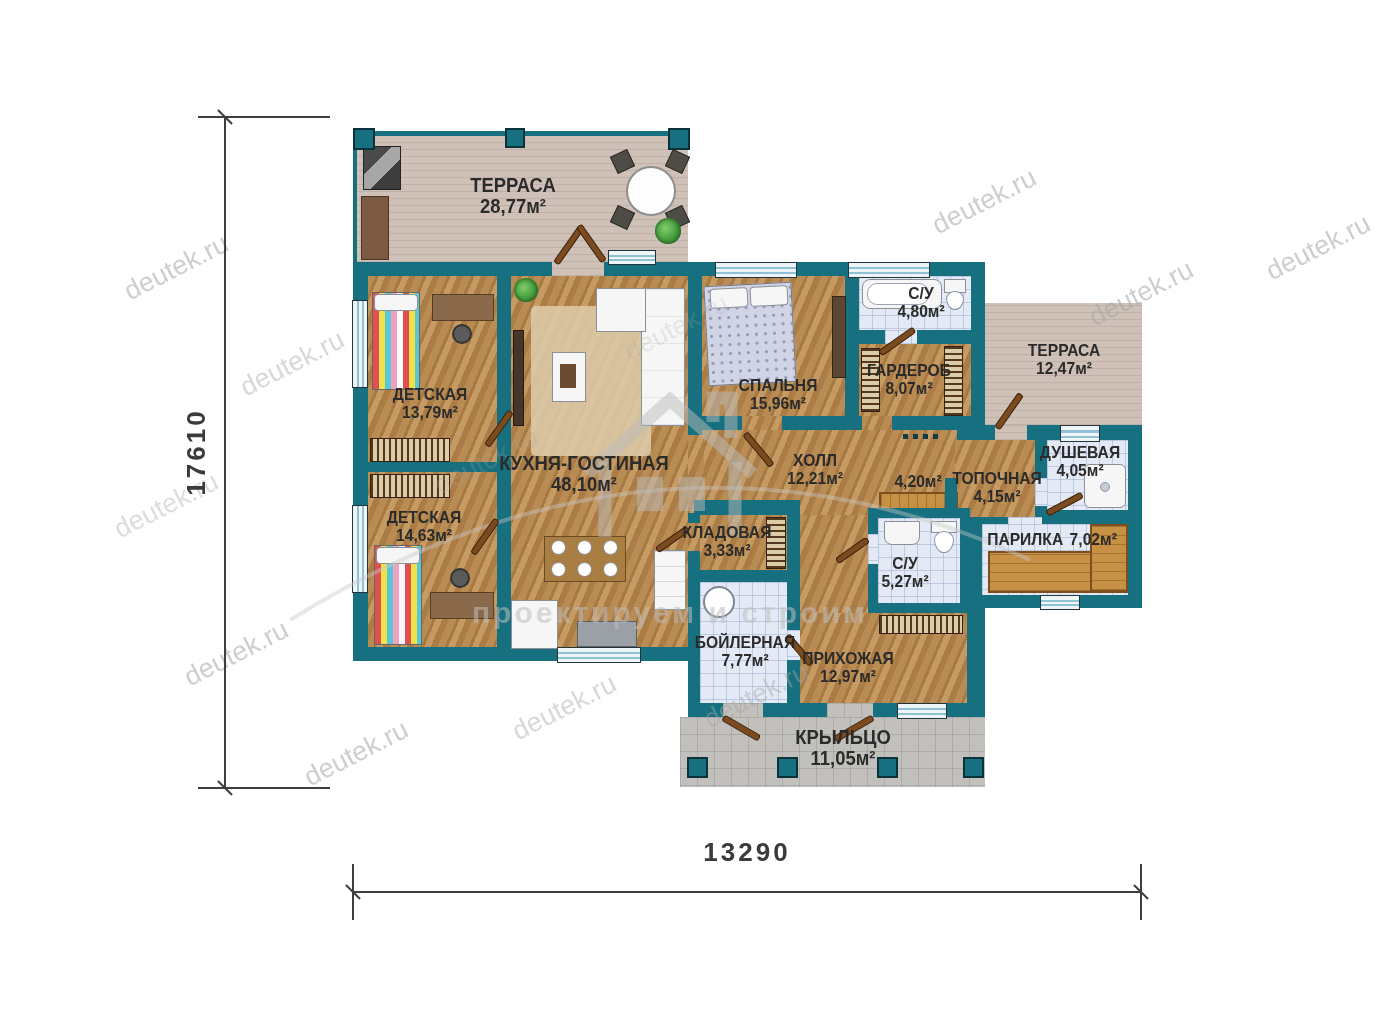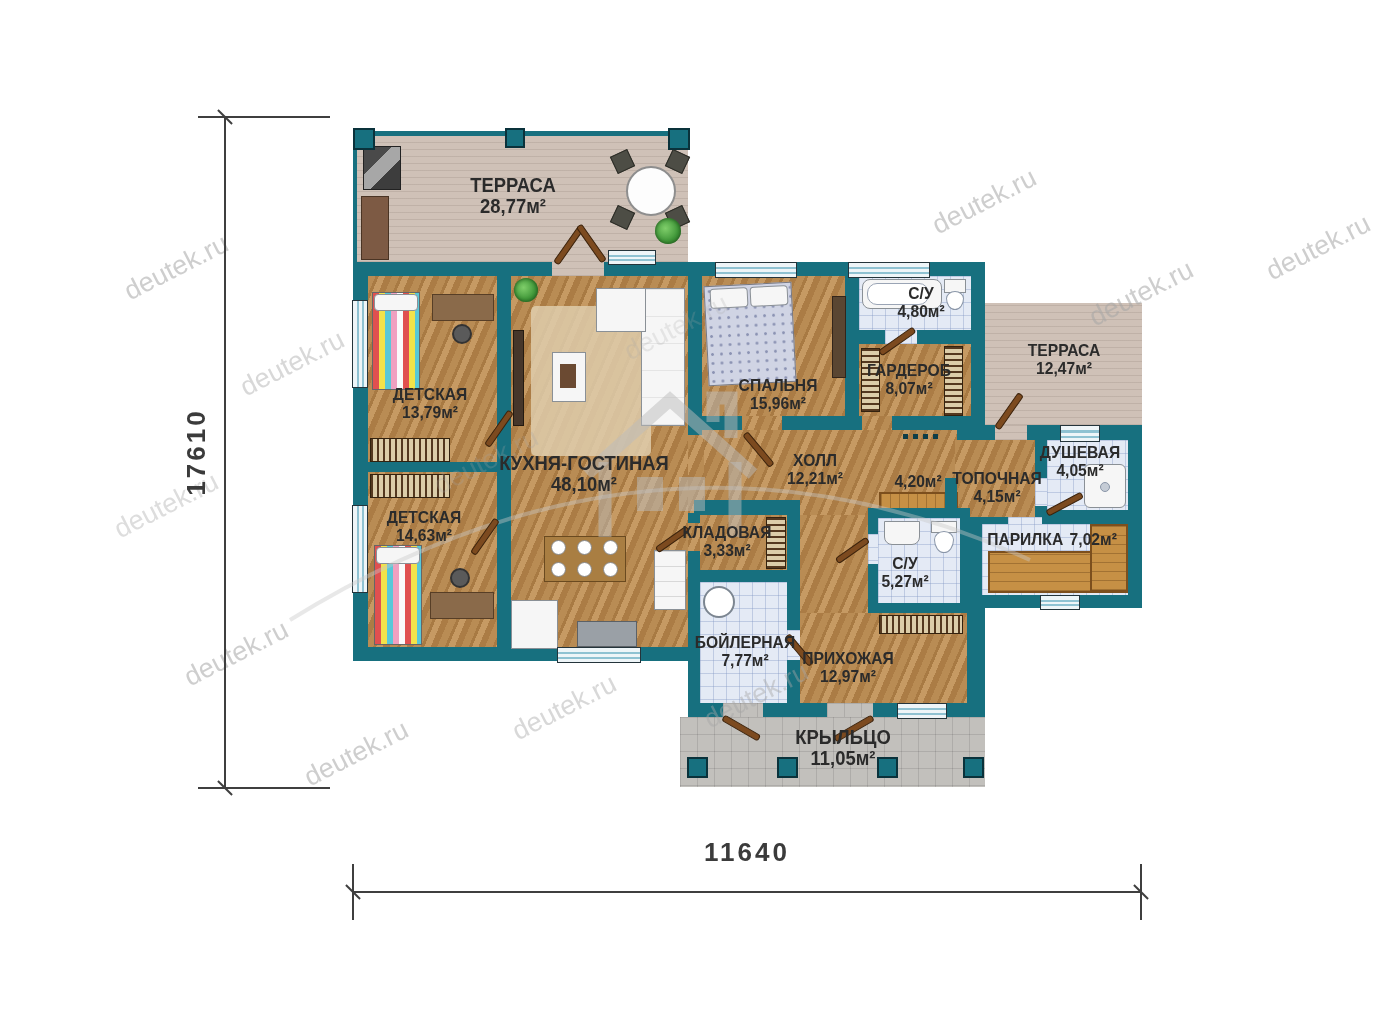--- a/index.html
+++ b/index.html
@@ -241,20 +241,21 @@
   </svg>
   <svg class="abs" style="left:575px;top:382px;z-index:19;" width="190" height="160" viewBox="0 0 190 160">
     <g fill="none" stroke="rgba(188,188,188,.5)" stroke-width="13">
       <path d="M12 92 L95 18 L178 92"></path>
       <path d="M30 80 L30 155 M160 80 L160 155"></path>
       <rect x="62" y="95" width="26" height="34" fill="rgba(188,188,188,.5)" stroke="none"></rect>
       <rect x="104" y="95" width="26" height="34" fill="rgba(188,188,188,.5)" stroke="none"></rect>
       <path d="M138 40 L138 16 L156 16 L156 56"></path>
     </g>
   </svg>
+  <div class="logo-word" style="left:390px;top:596px;width:560px;text-align:center;font-size:30px;letter-spacing:3px;color:rgba(190,190,190,.55);">проектируем и строим</div>
 
   <div class="rlabel big" style="left:513px;top:196px;">
     <span>ТЕРРАСА</span>
       <span>28,77м²</span>
   </div>
   <div class="rlabel" style="left:1064px;top:360px;">
     <span>ТЕРРАСА</span>
       <span>12,47м²</span>
   </div>
   <div class="rlabel" style="left:430px;top:404px;">
@@ -326,15 +327,15 @@
   <div class="dim" style="left:198px;top:787px;width:132px;height:2px;"></div>
   <div class="slash" style="left:215px;top:116px;"></div>
   <div class="slash" style="left:215px;top:787px;"></div>
   <div class="dimtext" style="left:196px;top:452px;transform:translate(-50%,-50%) rotate(-90deg);">17610</div>
 
   <div class="dim" style="left:352px;top:891px;width:790px;height:2px;"></div>
   <div class="dim" style="left:352px;top:864px;width:2px;height:56px;"></div>
   <div class="dim" style="left:1140px;top:864px;width:2px;height:56px;"></div>
   <div class="slash" style="left:343px;top:891px;"></div>
   <div class="slash" style="left:1131px;top:891px;"></div>
-  <div class="dimtext" style="left:747px;top:868px;transform:translate(-50%,-100%);">11640</div>
+  <div class="dimtext" style="left:747px;top:868px;transform:translate(-50%,-100%);">13290</div>
 
 </div>
 
 </body></html>

